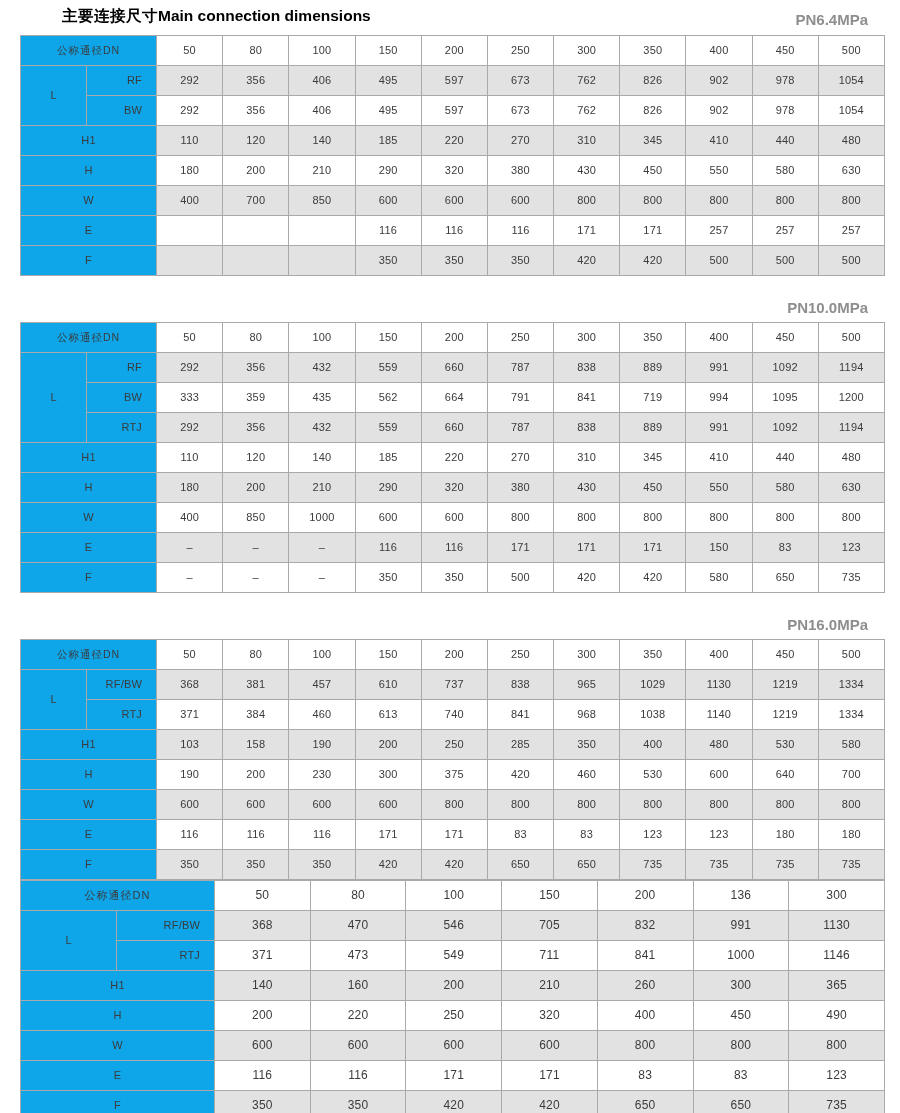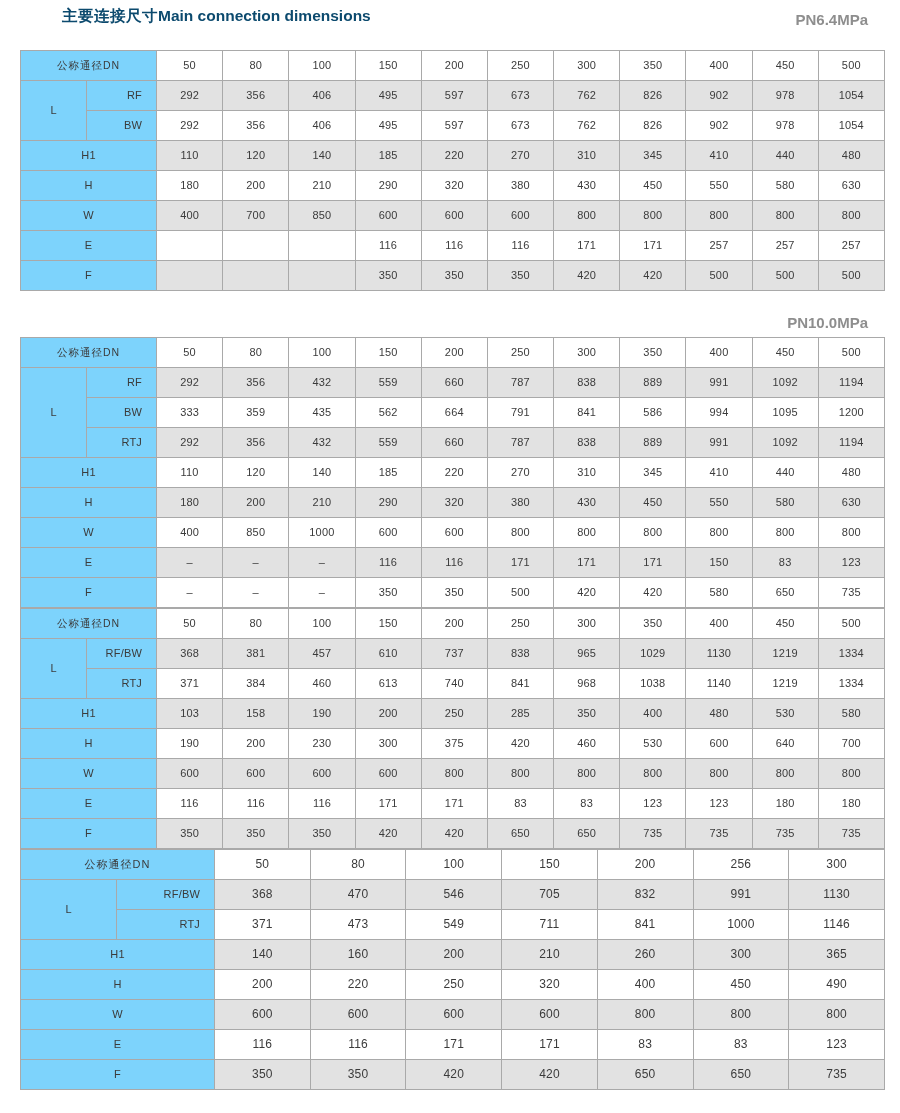--- a/index.html
+++ b/index.html
@@ -15,40 +15,40 @@
     width:900px;
     min-height:1113px;
     box-sizing:border-box;
     padding:0 16px;
     position:relative;
   }
   
   .page-title{
     font-size:15.5px;
     font-weight:bold;
-    color:#0c4a6e;
+    color:#000000;
     letter-spacing:0px;
     padding:6px 0 4px 46px;
     line-height:20px;
     white-space:nowrap;
   }
   .page-title .cn{letter-spacing:0.5px;}
   
   .pn-label{
     text-align:right;
     font-size:15px;
     font-weight:bold;
     color:#8e8e8e;
     padding-right:16px;
     line-height:18px;
     letter-spacing:0px;
   }
   .pn-label.first{
     margin-top:-19px;
-    margin-bottom:21px;
+    margin-bottom:6px;
   }
   .pn-label.gap{
     margin-top:23px;
     margin-bottom:5px;
   }
   
   .tbl-wrap{
     padding:0 4px;
   }
   table.dim{
@@ -62,21 +62,21 @@
     text-align:center;
     vertical-align:middle;
     padding:0;
     font-size:11px;
     color:#3b3b3b;
     line-height:1.1;
     letter-spacing:0.2px;
   }
   
   td.hdr{
-    background:#7dd3fc;
+    background:#0ea5e9;
     color:#ffffff;
     font-size:10.5px;
     border:1px solid #ffffff;
     font-weight:normal;
     letter-spacing:0.4px;
   }
   td.hdr.outer{
     border-left:1px solid #a9a9a9;
   }
   td.hdr.dn{
@@ -300,21 +300,21 @@
             </tr>
             <tr class="rowplain">
               <td class="hdr sub">BW</td>
               <td class="val">333</td>
               <td class="val">359</td>
               <td class="val">435</td>
               <td class="val">562</td>
               <td class="val">664</td>
               <td class="val">791</td>
               <td class="val">841</td>
-              <td class="val">586</td>
+              <td class="val">719</td>
               <td class="val">994</td>
               <td class="val">1095</td>
               <td class="val">1200</td>
             </tr>
             <tr class="rowshade">
               <td class="hdr sub">RTJ</td>
               <td class="val">292</td>
               <td class="val">356</td>
               <td class="val">432</td>
               <td class="val">559</td>
@@ -392,20 +392,21 @@
               <td class="val">500</td>
               <td class="val">420</td>
               <td class="val">420</td>
               <td class="val">580</td>
               <td class="val">650</td>
               <td class="val">735</td>
             </tr>
           </tbody>
         </table>
       </div>
+      <div class="pn-label gap">PN16.0MPa</div>
       <div class="tbl-wrap">
         <table class="dim">
           <colgroup>
             <col style="width: 66px;">
             <col style="width: 70px;">
             <col style="width: 66.1818px;">
             <col style="width: 66.1818px;">
             <col style="width: 66.1818px;">
             <col style="width: 66.1818px;">
             <col style="width: 66.1818px;">
@@ -547,21 +548,21 @@
             <col style="width: 95.7143px;">
           </colgroup>
           <tbody>
             <tr class="rowplain">
               <td class="hdr outer dn" colspan="2">公称通径DN</td>
               <td class="val">50</td>
               <td class="val">80</td>
               <td class="val">100</td>
               <td class="val">150</td>
               <td class="val">200</td>
-              <td class="val">256</td>
+              <td class="val">136</td>
               <td class="val">300</td>
             </tr>
             <tr class="rowshade">
               <td class="hdr outer l-merge" rowspan="2">L</td>
               <td class="hdr sub">RF/BW</td>
               <td class="val">368</td>
               <td class="val">470</td>
               <td class="val">546</td>
               <td class="val">705</td>
               <td class="val">832</td>

